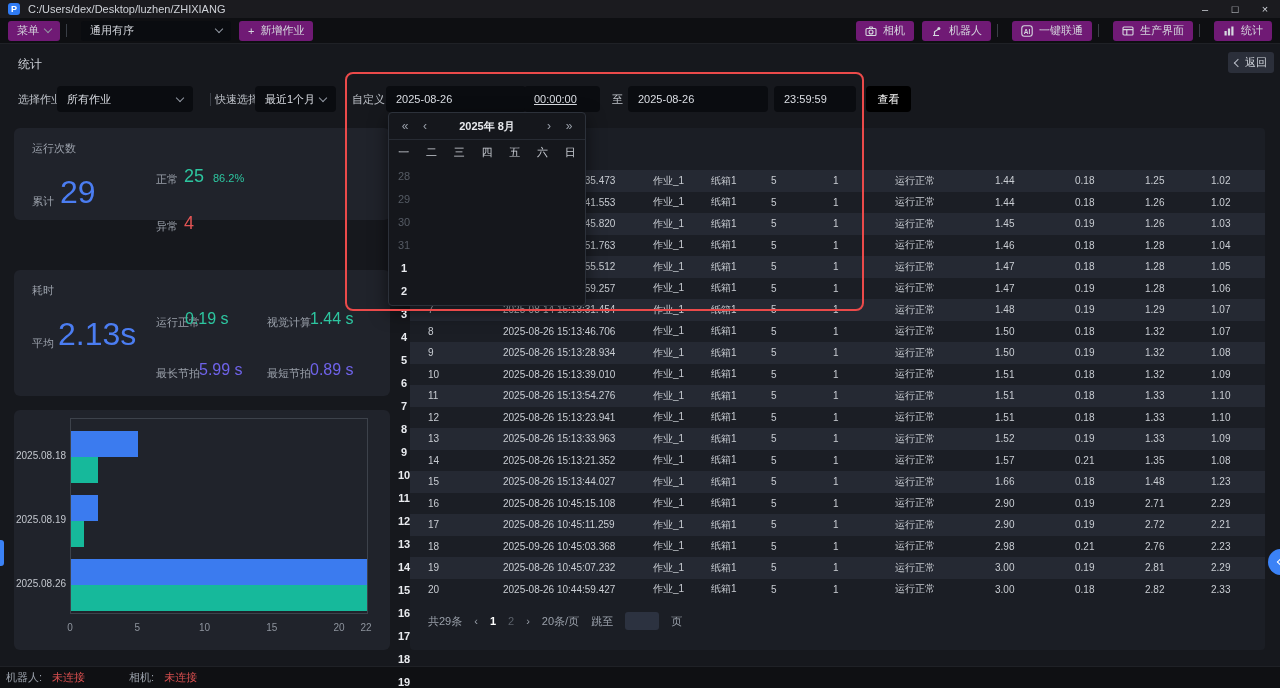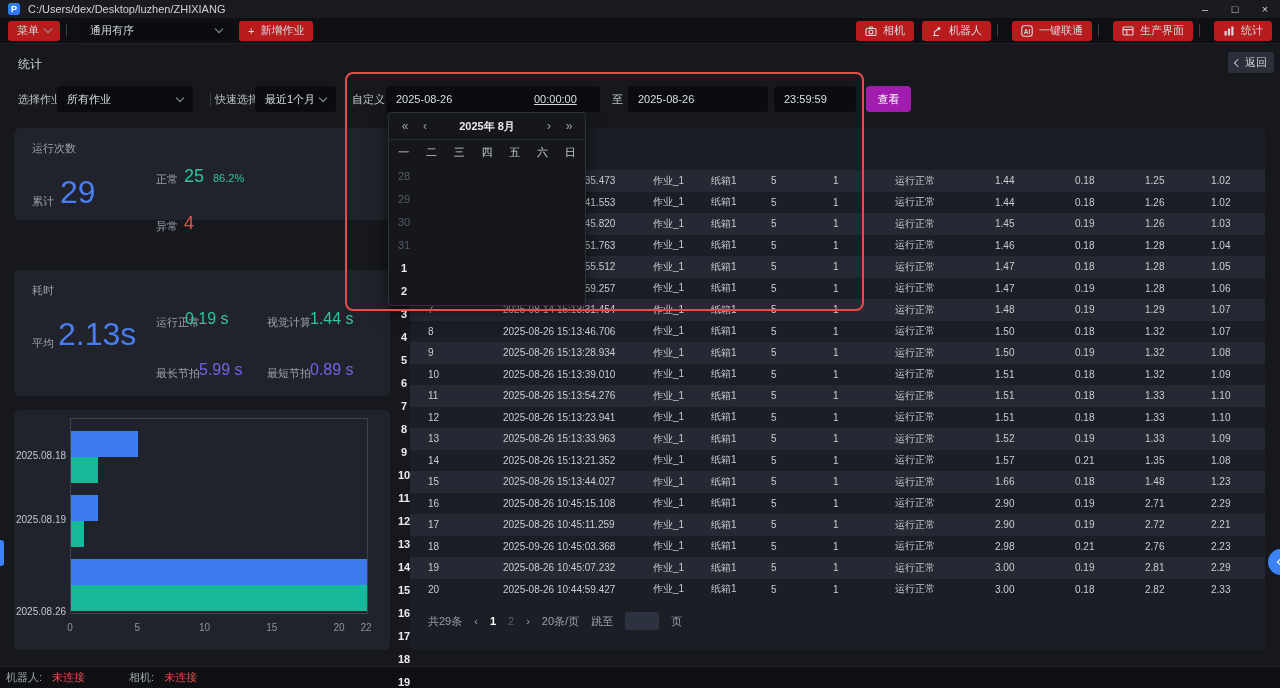--- a/index.html
+++ b/index.html
@@ -9,37 +9,37 @@
 
   
   .titlebar { left:0; top:0; width:1280px; height:18px; background:#1b1b1f; display:flex; align-items:center; }
   .app-icon { width:12px; height:12px; background:#2f7bf5; border-radius:3px; margin-left:8px; color:#fff; font-size:9px; font-weight:bold; display:flex; align-items:center; justify-content:center; }
   .title-path { margin-left:8px; font-size:11px; color:#cfd2d8; }
   .win-controls { margin-left:auto; display:flex; }
   .win-btn { width:30px; height:18px; display:flex; align-items:center; justify-content:center; color:#cfd2d8; font-size:11px; cursor:default; }
 
   
   .menubar { left:0; top:18px; width:1280px; height:26px; background:#0e0f12; display:flex; align-items:center; border-bottom:1px solid #1f2126; }
-  .chip { height:20px; background:#b91c1c; border-radius:3px; display:flex; align-items:center; padding:0 9px; color:#d5d8de; gap:6px; margin-left:8px; }
+  .chip { height:20px; background:#701a75; border-radius:3px; display:flex; align-items:center; padding:0 9px; color:#d5d8de; gap:6px; margin-left:8px; }
   .chev { width:6px; height:6px; border-right:1.4px solid #9298a2; border-bottom:1.4px solid #9298a2; transform:rotate(45deg); display:inline-block; margin-top:-3px; }
   .vdiv { width:1px; height:13px; background:#3a3e46; margin:0 6px; }
   .dd-select { height:20px; background:#0a0c10; border-radius:3px; display:flex; align-items:center; justify-content:space-between; padding:0 9px; color:#d5d8de; margin-left:8px; }
   .menubar-right { margin-left:auto; display:flex; align-items:center; margin-right:8px; }
   .icon12 { width:12px; height:12px; display:block; }
 
   
   .page-title { left:18px; top:56px; font-size:12px; color:#d0d4db; }
   .back-btn { left:1228px; top:52px; width:46px; height:21px; background:#2b2f3a; border-radius:3px; display:flex; align-items:center; justify-content:center; gap:4px; color:#d0d4db; }
   .chev-left { width:6px; height:6px; border-left:1.4px solid #b9bec7; border-bottom:1.4px solid #b9bec7; transform:rotate(45deg); }
 
   
   .flabel { top:92px; color:#c0c4cb; }
   .fselect { top:86px; height:26px; background:#0a0c10; border-radius:4px; display:flex; align-items:center; justify-content:space-between; padding:0 10px; color:#dcdfe5; }
   .finput { top:86px; height:26px; background:#0a0c10; border:none; border-radius:4px; color:#dcdfe5; padding:0 10px; font-size:11px; font-family:inherit; }
-  .view-btn { left:866px; top:86px; width:45px; height:26px; background:#a21caf; border:none; border-radius:4px; color:#fff; font-size:11px; font-family:Liberation Mono, monospace; }
+  .view-btn { left:866px; top:86px; width:45px; height:26px; background:#000000; border:none; border-radius:4px; color:#fff; font-size:11px; font-family:Liberation Mono, monospace; }
 
   
   .card { background:#20232b; border-radius:6px; }
   .card-title { position:absolute; left:18px; top:13px; color:#9ba1ab; }
   .runs-card { left:14px; top:128px; width:376px; height:92px; }
   .time-card { left:14px; top:270px; width:376px; height:126px; }
   .chart-card { left:14px; top:410px; width:376px; height:240px; }
   .dim-label { color:#9ba1ab; }
   .big-blue { color:#4b7df2; font-size:32px; }
   .val-green { color:#2dc6a0; }
@@ -225,21 +225,21 @@
       <div class="bar" style="top: 12px; width: 67.2727px; background: rgb(59, 123, 239);"></div>
       <div class="bar" style="top: 38px; width: 26.9091px; background: rgb(22, 185, 155);"></div>
       <div class="bar" style="top: 76px; width: 26.9091px; background: rgb(59, 123, 239);"></div>
       <div class="bar" style="top: 102px; width: 13.4545px; background: rgb(22, 185, 155);"></div>
       <div class="bar" style="top: 140px; width: 296px; background: rgb(59, 123, 239);"></div>
       <div class="bar" style="top: 166px; width: 296px; background: rgb(22, 185, 155);"></div>
     </div>
   <div id="chart-labels">
       <div class="cat-label abs" style="left: 2px; top: 40px;">2025.08.18</div>
       <div class="cat-label abs" style="left: 2px; top: 104px;">2025.08.19</div>
-      <div class="cat-label abs" style="left: 2px; top: 168px; margin-top: 28px;">2025.08.26</div>
+      <div class="cat-label abs" style="left: 2px; top: 168px;">2025.08.26</div>
     </div>
   <div id="chart-ticks">
       <div class="tick abs" style="left: 56px;">0</div>
       <div class="tick abs" style="left: 123.273px;">5</div>
       <div class="tick abs" style="left: 190.545px;">10</div>
       <div class="tick abs" style="left: 257.818px;">15</div>
       <div class="tick abs" style="left: 325.091px;">20</div>
       <div class="tick abs" style="left: 352px;">22</div>
     </div>
 </div>

